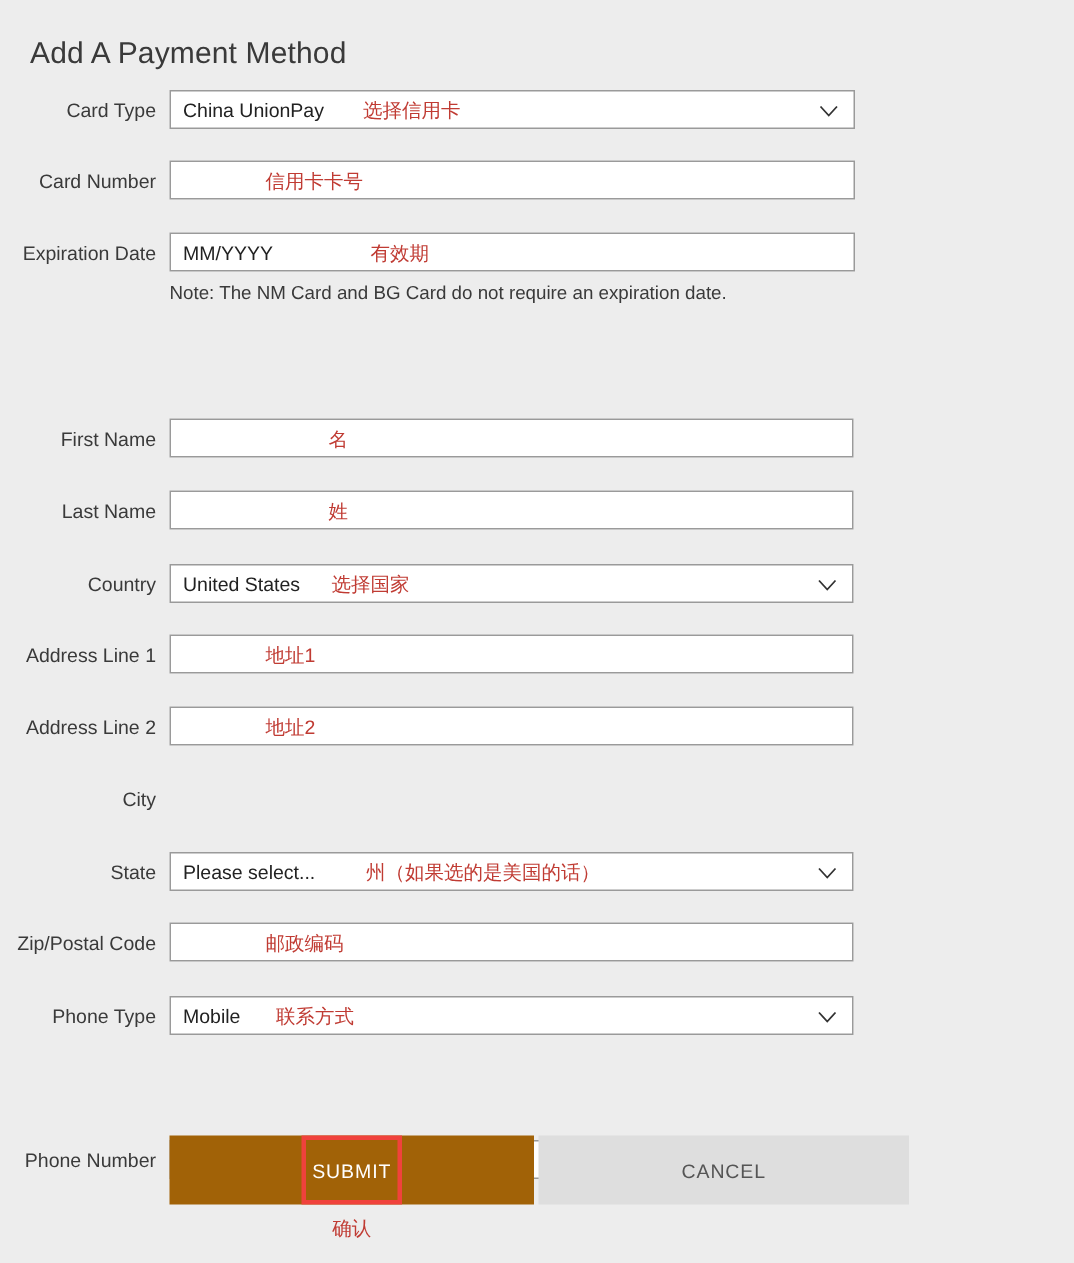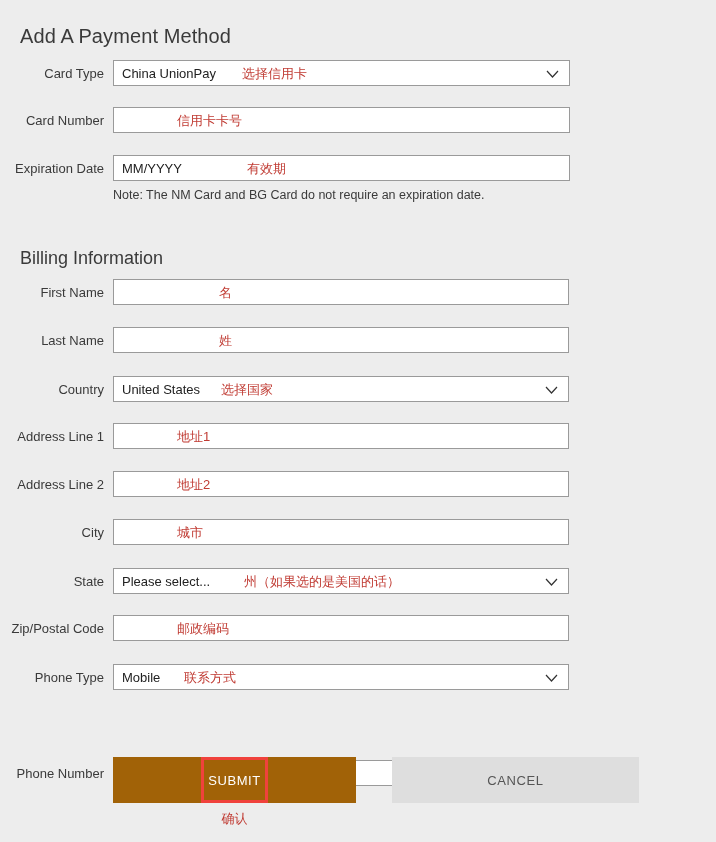--- a/index.html
+++ b/index.html
@@ -144,21 +144,20 @@
     width: 247px;
     height: 46px;
     background: #dedede;
     border: none;
     padding: 0;
     color: #555555;
     font-size: 13px;
     font-family: "Liberation Sans", sans-serif;
     letter-spacing: 0.6px;
     cursor: pointer;
-    margin-left: 33px;
   }
   .submit-highlight {
     position: absolute;
     left: 201px;
     top: 757px;
     width: 67px;
     height: 46px;
     border: 3px solid #f0423c;
     box-sizing: border-box;
     pointer-events: none;
@@ -205,21 +204,20 @@
   <div class="row" style="top:155px;">
     <span class="label">Expiration Date</span>
     <div class="field wide">
       <span class="value placeholder">MM/YYYY</span>
       <span class="note-cn after-lg">有效期</span>
     </div>
   </div>
 
   <div class="hint">Note: The NM Card and BG Card do not require an expiration date.</div>
 
-  <h2 class="section-title">Billing Information</h2>
 
   <div class="row" style="top:279px;">
     <span class="label">First Name</span>
     <div class="field narrow">
       <span class="value"></span>
       <span class="note-cn" style="left:105px;">名</span>
     </div>
   </div>
 
   <div class="row" style="top:327px;">
@@ -254,24 +252,20 @@
   <div class="row" style="top:471px;padding-left:28px;">
     <span class="label">Address Line 2</span>
     <div class="field narrow">
       <span class="value"></span>
       <span class="note-cn inbox">地址2</span>
     </div>
   </div>
 
   <div class="row" style="top:519px;">
     <span class="label">City</span>
-    <div class="field narrow">
-      <span class="value"></span>
-      <span class="note-cn inbox">城市</span>
-    </div>
   </div>
 
   <div class="row" style="top:568px;">
     <span class="label">State</span>
     <div class="field narrow">
       <span class="value">Please select...</span>
       <span class="note-cn" style="left:130px;">州（如果选的是美国的话）</span>
       <span class="chevron">
         <svg width="13" height="8" viewBox="0 0 13 8">
             <path d="M1 1 L6.5 7 L12 1" stroke="#333" stroke-width="1.2" fill="none"></path>

